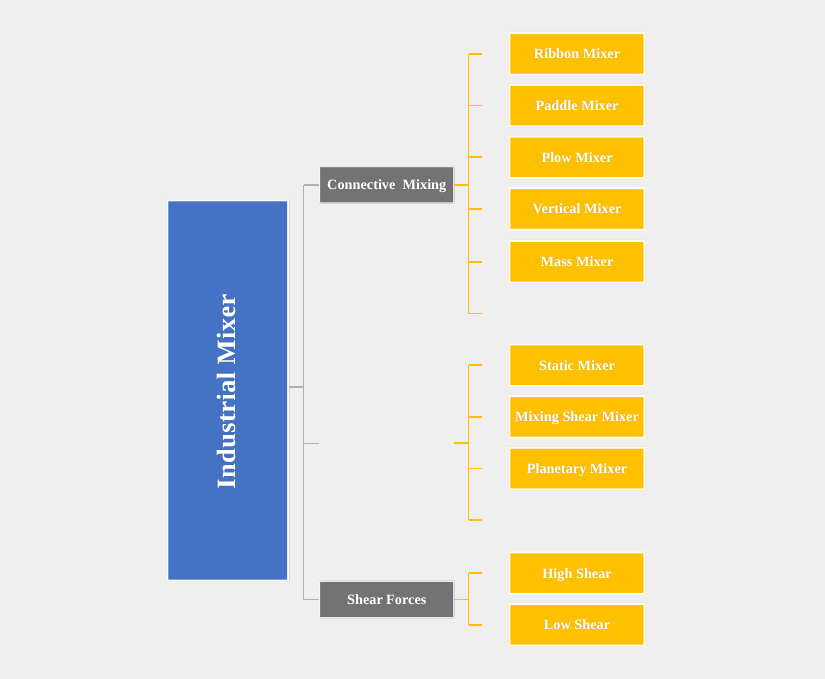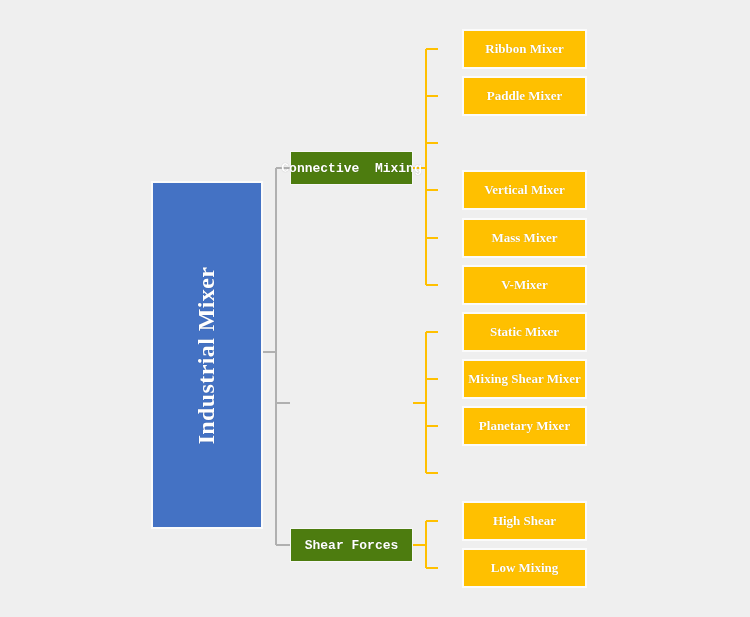--- a/index.html
+++ b/index.html
@@ -49,27 +49,26 @@
     letter-spacing: 0.4px;
     text-shadow: 0 0 1px rgba(0,0,0,0.25);
   }
 
   
   .cat-node {
     position: absolute;
     left: 290px;
     width: 123px;
     height: 34px;
-    background: #4d7c0f;
+    background: #737373;
     border: 1px solid #f7f7f7;
     box-sizing: border-box;
     display: flex;
     align-items: center;
     justify-content: center;
-    font-family: Liberation Mono, monospace;
   }
   .cat-label {
     color: #ffffff;
     font-size: 13px;
     font-weight: bold;
     white-space: pre;
     text-shadow: 0 0 1px rgba(0,0,0,0.3);
   }
 
   
@@ -146,40 +145,40 @@
   <div class="cat-node" style="top:528px">
     <span class="cat-label">Shear Forces</span>
   </div>
 
   <div class="leaf-node" style="top:29px">
     <span class="leaf-label">Ribbon Mixer</span>
   </div>
   <div class="leaf-node" style="top:76px">
     <span class="leaf-label">Paddle Mixer</span>
   </div>
+  <div class="leaf-node" style="top:123px">
+    <span class="leaf-label">Plow Mixer</span>
+  </div>
   <div class="leaf-node" style="top:170px">
     <span class="leaf-label">Vertical Mixer</span>
   </div>
   <div class="leaf-node" style="top:218px">
     <span class="leaf-label">Mass Mixer</span>
-  </div>
-  <div class="leaf-node" style="top:265px">
-    <span class="leaf-label">V-Mixer</span>
   </div>
 
   <div class="leaf-node" style="top:312px">
     <span class="leaf-label">Static Mixer</span>
   </div>
   <div class="leaf-node" style="top:359px">
     <span class="leaf-label">Mixing Shear Mixer</span>
   </div>
   <div class="leaf-node" style="top:406px">
     <span class="leaf-label">Planetary Mixer</span>
   </div>
 
   <div class="leaf-node" style="top:501px">
     <span class="leaf-label">High Shear</span>
   </div>
   <div class="leaf-node" style="top:548px">
-    <span class="leaf-label">Low Mixing</span>
+    <span class="leaf-label">Low Shear</span>
   </div>
 
 </div>
 
 </body></html>

